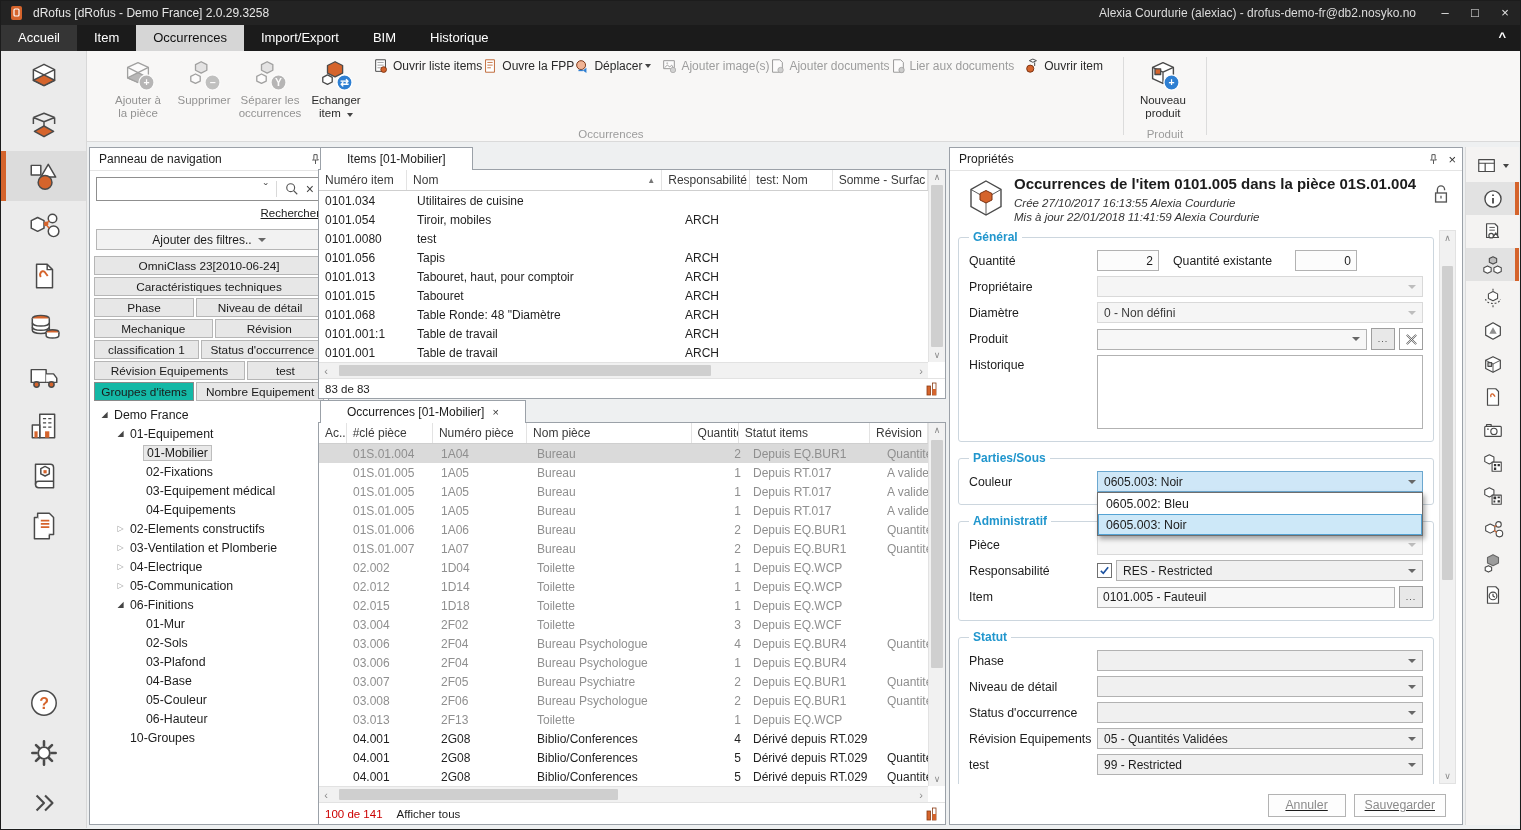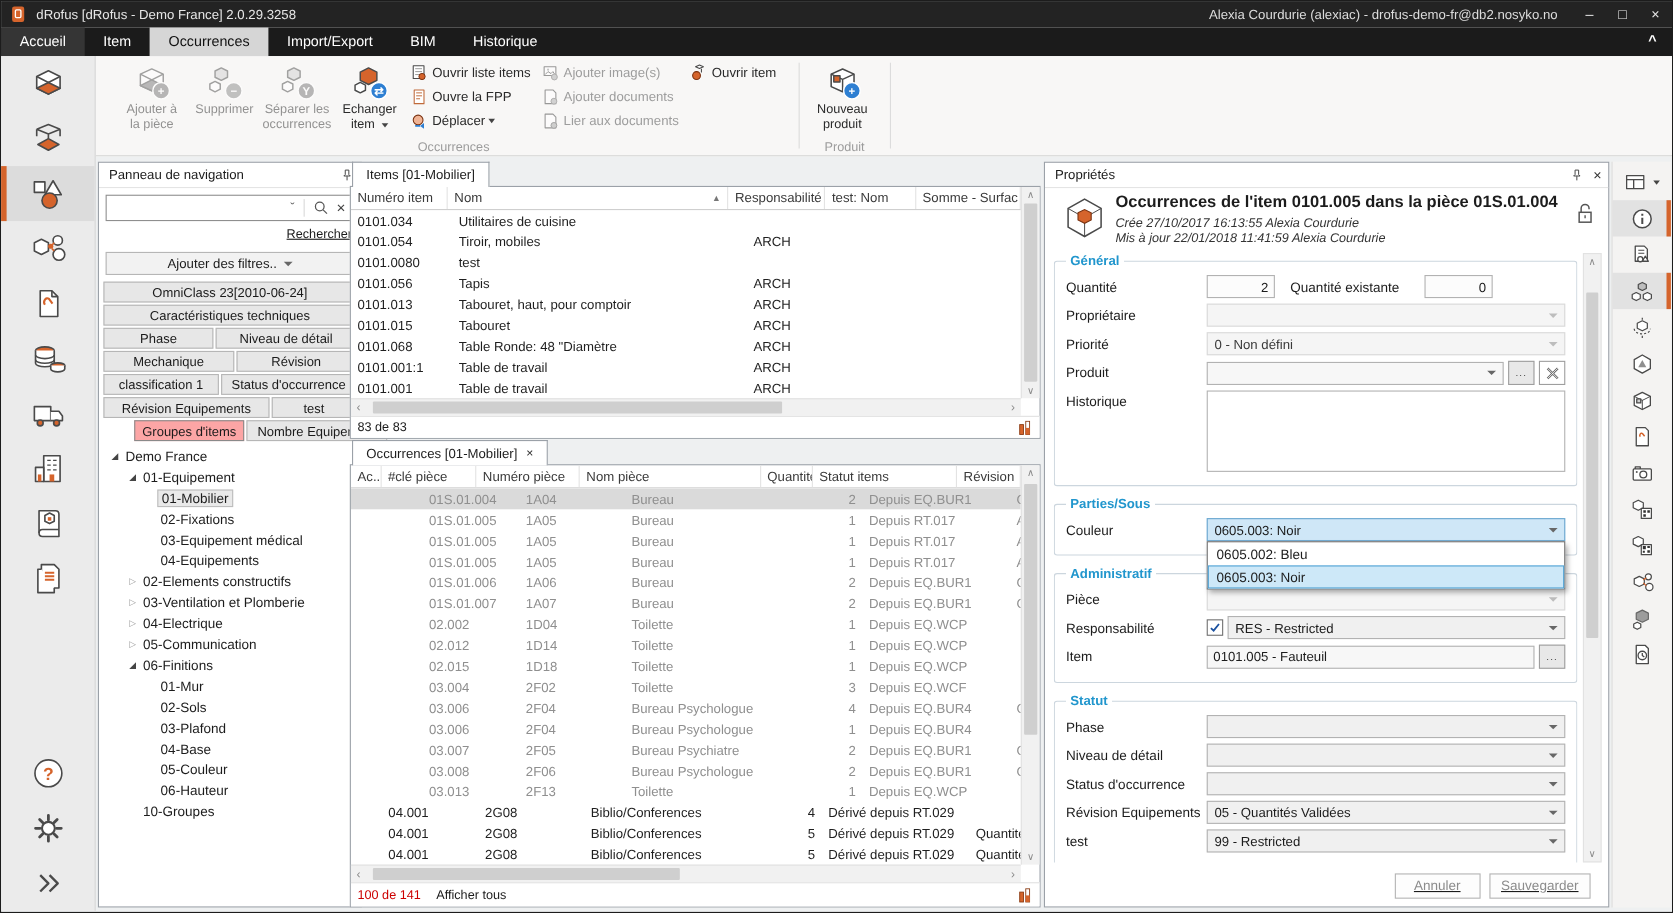--- a/index.html
+++ b/index.html
@@ -25,21 +25,21 @@
     display:flex;align-items:stretch;padding-left:14px;}
   .rgroup{position:relative;display:flex;align-items:flex-start;padding:4px 8px 14px 4px;}
   .rglabel{position:absolute;bottom:1px;left:0;right:0;text-align:center;font-size:11.5px;color:#9c9c9c;}
   .rsep{width:1px;background:#dcdcdc;margin:6px 2px;}
   .bigrow{display:flex;}
   .bigbtn{width:66px;display:flex;flex-direction:column;align-items:center;font-size:11.5px;color:#2a2a2a;padding-top:2px;cursor:default;}
   .bigbtn .bicon{width:34px;height:34px;}
   .bigbtn .blbl{text-align:center;line-height:13px;margin-top:3px;}
   .bigbtn.dis{filter:grayscale(1) opacity(.5);}
   .smallcols{display:flex;align-items:flex-start;margin-left:4px;}
-  .scol{display:flex;flex-direction:column;margin-right:10px;}
+  .scol{display:flex;flex-direction:row;margin-right:10px;}
   .sbtn{display:flex;align-items:center;height:22px;font-size:12px;color:#2a2a2a;white-space:nowrap;cursor:default;}
   .sbtn .sic{width:16px;height:16px;margin-right:4px;flex:0 0 auto;}
   .sbtn.dis{color:#9d9d9d;}
   .sbtn.dis .sic{filter:grayscale(1) opacity(.55);}
   .caret{width:0;height:0;border-left:3.5px solid transparent;border-right:3.5px solid transparent;border-top:4px solid #444;display:inline-block;margin-left:3px;}
   
   .sidebar{position:absolute;top:50px;left:0;width:86px;bottom:1px;background:#ebebeb;border-right:1px solid #d8d8d8;
     display:flex;flex-direction:column;align-items:stretch;}
   .sbitem{position:relative;height:50px;display:flex;align-items:center;justify-content:center;cursor:default;}
   .sbitem.sel{background:#dcdcdc;}
@@ -65,44 +65,44 @@
   .link{font-size:11.5px;color:#1a1a1a;text-decoration:underline;cursor:pointer;}
   .addfilter{margin:4px 6px;height:21px;border:1px solid #b6b6b6;background:#f2f2f2;display:flex;align-items:center;justify-content:center;font-size:12px;gap:6px;}
   .fgrid{margin:6px 4px 4px 4px;}
   .fbrow{display:flex;gap:2px;margin-bottom:2px;}
   .fb{height:19px;background:#e7e7e7;border:1px solid #b6b6b6;font-size:11.8px;display:flex;align-items:center;justify-content:center;
      color:#1a1a1a;white-space:nowrap;overflow:hidden;cursor:default;}
   .w100{flex:0 0 100%;}.w44{flex:0 0 calc(44% - 1px);}.w56{flex:0 0 calc(56% - 1px);}
   .w52{flex:0 0 calc(52% - 1px);}.w48{flex:0 0 calc(48% - 1px);}
   .w46{flex:0 0 calc(46% - 1px);}.w54{flex:0 0 calc(54% - 1px);}
   .w66{flex:0 0 calc(66% - 1px);}.w34{flex:0 0 calc(34% - 1px);}
-  .fb.active{background:#fca5a5;border-color:#8a8a8a;margin-left:28px;}
+  .fb.active{background:#14b8a6;border-color:#8a8a8a;}
   .tree{margin-top:4px;font-size:12.3px;overflow:hidden;}
   .tnode{height:19px;display:flex;align-items:center;cursor:default;white-space:nowrap;}
   .tarrow{width:13px;display:inline-block;text-align:center;font-size:8px;color:#444;flex:0 0 auto;}
   .tarrow.col{color:#9a9a9a;}
   .tlabel{padding:0 3px;}
   .tlabel.sel{background:#e9e9e9;border:1px solid #bdbdbd;}
   
   .mainpanel{position:absolute;left:317px;top:146px;width:628px;bottom:4px;}
   .tsec{position:absolute;left:0;right:0;}
   .items-sec{top:0;height:252px;}
   .occ-sec{top:253px;bottom:0;}
   .ttab{position:absolute;top:0;left:2px;height:23px;background:#fff;border:1px solid #9ba1a8;border-bottom:none;
-    padding:0 12px;font-size:12px;line-height:22px;z-index:2;display:flex;align-items:center;gap:8px;}
+    padding:0 26px;font-size:12px;line-height:22px;z-index:2;display:flex;align-items:center;gap:8px;}
   .ttab .tx{font-size:11px;color:#333;cursor:pointer;}
   .tbox{position:absolute;top:22px;left:0;right:0;bottom:0;background:#fff;border:1px solid #9ba1a8;}
   .thead{position:absolute;top:0;left:0;right:17px;height:21px;display:flex;font-size:12px;color:#3a3a3a;border-bottom:1px solid #cfcfcf;}
   .th{padding:0 6px;display:flex;align-items:center;border-right:1px solid #e3e3e3;white-space:nowrap;overflow:hidden;}
   .sortic{margin-left:auto;font-size:8px;color:#777;}
   .rows{position:absolute;left:0;right:17px;overflow:hidden;font-size:12px;}
   .items-sec .rows{top:21px;bottom:36px;}
   .occ-sec .rows{top:21px;bottom:38px;}
   .trw{height:19px;display:flex;align-items:center;color:#1f1f1f;}
-  .trw.muted{color:#8f8f8f;padding-left:37px;}
+  .trw.muted{color:#8f8f8f;}
   .trw.sel{background:#dadada;}
   .td{padding:0 6px;white-space:nowrap;overflow:hidden;flex:0 0 auto;}
   .tdr{text-align:right;}
   .ic0{width:92px;}.ic1{width:268px;}.ic2{width:92px;}.ic3{width:86px;}.ic4{flex:1 1 auto;text-align:right;}
   .oc0{width:28px;}.oc1{width:88px;}.oc2{width:96px;}.oc3{width:168px;}.oc4{width:48px;text-align:right;}.oc5{width:134px;}.oc6{flex:1 1 auto;}
   .vscroll{position:absolute;top:0;right:0;width:17px;background:#f1f1f1;border-left:1px solid #e2e2e2;display:flex;flex-direction:column;align-items:center;}
   .items-sec .vscroll{bottom:36px;}
   .occ-sec .vscroll{bottom:38px;}
   .varrow{font-size:9px;color:#8a8a8a;line-height:14px;flex:0 0 auto;}
   .vtrack{flex:1;width:100%;position:relative;}
@@ -894,21 +894,21 @@
         <div class="frow">
           <span class="flabel">Propriétaire</span>
           <div class="fctrl">
               <div class="combo dis">
                 <span></span>
                 <span class="chev"></span>
               </div>
             </div>
         </div>
         <div class="frow">
-          <span class="flabel">Priorité</span>
+          <span class="flabel">Diamètre</span>
           <div class="fctrl">
               <div class="combo dis">
                 <span style="color:#3a3a3a;">0  - Non défini</span>
                 <span class="chev"></span>
               </div>
             </div>
         </div>
         <div class="frow">
           <span class="flabel">Produit</span>
           <div class="fctrl">

